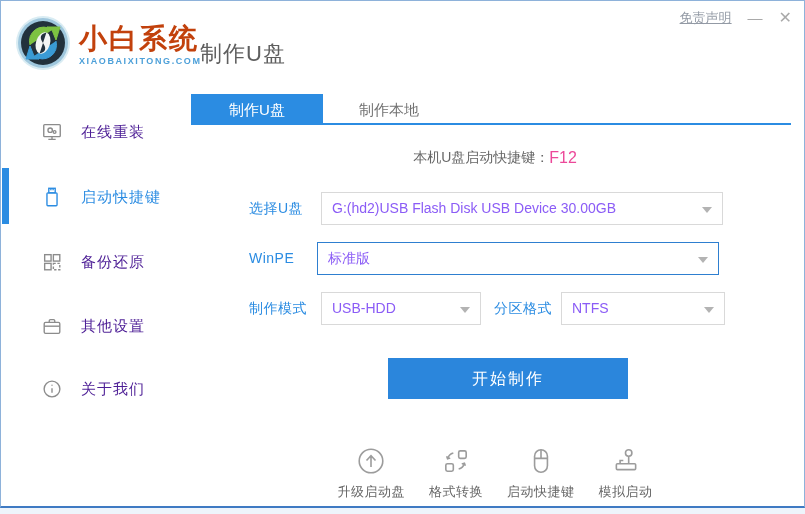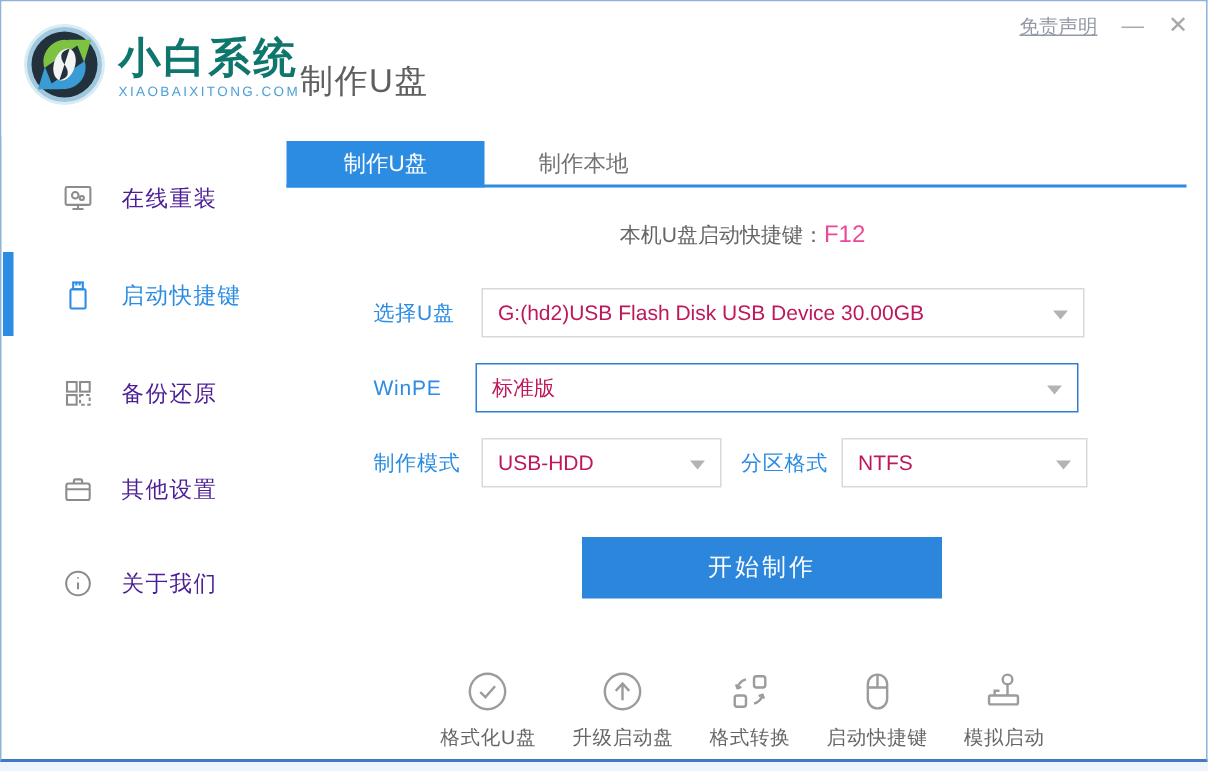--- a/index.html
+++ b/index.html
@@ -4,22 +4,22 @@
 <style>
   * { margin:0; padding:0; box-sizing:border-box; }
   html,body { width:805px; height:514px; background:#eef4fb; font-family:"Liberation Sans","DejaVu Sans",sans-serif; overflow:hidden; }
   .window { position:absolute; left:0; top:0; width:805px; height:508px; background:#fff;
             border:1px solid #8eb2da; border-bottom:2px solid #3f7ac3; }
 
   
   .header { position:absolute; left:0; top:0; width:100%; height:90px; background:#fff; }
   .logo-icon { position:absolute; left:13px; top:13px; width:58px; height:58px; }
   .logo-text { position:absolute; left:78px; top:23px; }
-  .logo-title { font-size:28px; font-weight:bold; color:#0f766e; letter-spacing:2px; line-height:30px; }
-  .logo-sub { font-size:9px; font-weight:normal; color:#4da0d9; letter-spacing:1.6px; margin-top:2px; }
+  .logo-title { font-size:28px; font-weight:bold; color:#c2410c; letter-spacing:2px; line-height:30px; }
+  .logo-sub { font-size:9px; font-weight:bold; color:#4da0d9; letter-spacing:1.6px; margin-top:2px; }
   .page-title { position:absolute; left:199px; top:38px; font-size:22px; color:#5f5f5f; letter-spacing:1px; }
   .header-right { position:absolute; right:12px; top:8px; display:flex; align-items:center; gap:16px; }
   .disclaimer { font-size:13px; color:#939aa5; text-decoration:underline; cursor:pointer; }
   .win-btn { font-size:15px; color:#a9a9a9; cursor:pointer; line-height:18px; }
   .win-btn.close { font-size:16px; }
 
   
   .sidebar { position:absolute; left:1px; top:91px; width:185px; bottom:2px; background:#fff; }
   .side-item { position:absolute; left:0; width:100%; height:30px; display:flex; align-items:center; cursor:pointer; }
   .side-item .s-icon { position:absolute; left:39px; width:22px; height:22px; }
@@ -31,21 +31,21 @@
   .main { position:absolute; left:186px; top:91px; right:1px; bottom:2px; background:#fff; }
   .tabs { position:absolute; left:4px; top:2px; width:600px; height:31px; border-bottom:2px solid #2b8ce2; display:flex; }
   .tab { width:132px; height:31px; text-align:center; line-height:31px; font-size:15px; color:#737373; cursor:pointer; }
   .tab.active { background:#2b8ce2; color:#fff; }
 
   .hotkey { position:absolute; left:0; top:56px; width:100%; text-align:center; }
   .hotkey .hk-label { font-size:14px; color:#666; vertical-align:middle; }
   .hotkey .hk-value { font-size:16px; color:#ec4899; vertical-align:middle; }
 
   .form-label { position:absolute; font-size:14px; color:#2b8ce2; line-height:33px; letter-spacing:0.5px; }
-  .select { position:absolute; height:33px; border:1px solid #d9d9d9; background:#fff; font-size:14px; color:#be185d;
+  .select { position:absolute; height:33px; border:1px solid #d9d9d9; background:#fff; font-size:14px; color:#8b5cf6;
             line-height:31px; padding:0 24px 0 10px; white-space:nowrap; overflow:hidden; cursor:pointer; }
   .select .caret { position:absolute; right:10px; top:14px; width:0; height:0;
                    border-left:5px solid transparent; border-right:5px solid transparent; border-top:6px solid #b3b3b3; }
   .select.focused { border-color:#2e7fd0; }
 
   .row1-label { left:62px; top:100px; }
   .row1-select { left:134px; top:100px; width:402px; }
   .row2-label { left:62px; top:150px; }
   .row2-select { left:130px; top:150px; width:402px; }
   .row3-label-a { left:62px; top:200px; }
@@ -174,27 +174,20 @@
       <span>NTFS</span>
       <span class="caret"></span>
     </div>
 
     <button class="start-btn">开始制作</button>
 
     <div class="toolbar">
       <div class="tool-item">
         <svg viewBox="0 0 28 28" fill="none" stroke="#9c9c9c" stroke-width="1.5">
           <circle cx="14" cy="14" r="11"></circle>
-            <path d="M9.5 14.3l3.2 3.2 6-6.8"></path>
-        </svg>
-        <span class="t-label">格式化U盘</span>
-      </div>
-      <div class="tool-item">
-        <svg viewBox="0 0 28 28" fill="none" stroke="#9c9c9c" stroke-width="1.5">
-          <circle cx="14" cy="14" r="11"></circle>
             <path d="M14 19.5v-9.5M9.8 13.6L14 9l4.2 4.6"></path>
         </svg>
         <span class="t-label">升级启动盘</span>
       </div>
       <div class="tool-item">
         <svg viewBox="0 0 28 28" fill="none" stroke="#9c9c9c" stroke-width="1.5">
           <rect x="16.5" y="4.5" width="7" height="7" rx="1.5"></rect>
           <rect x="4.5" y="16.5" width="7" height="7" rx="1.5"></rect>
           <path d="M11.5 6.5a7.5 7.5 0 0 0-5.3 5.2"></path>
             <path d="M5.3 9.6l0.9 2.4 2.4-0.9" stroke-linejoin="round"></path>

